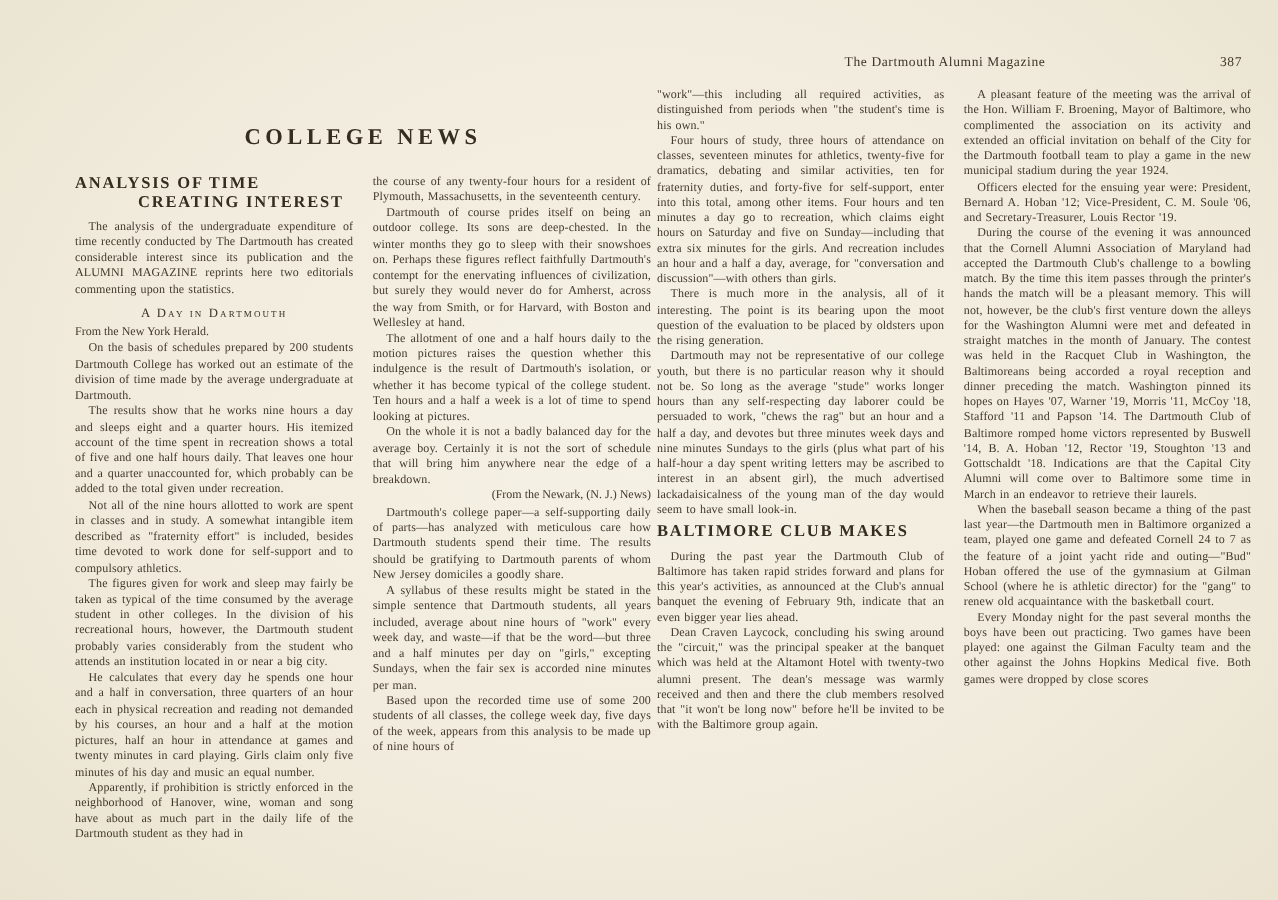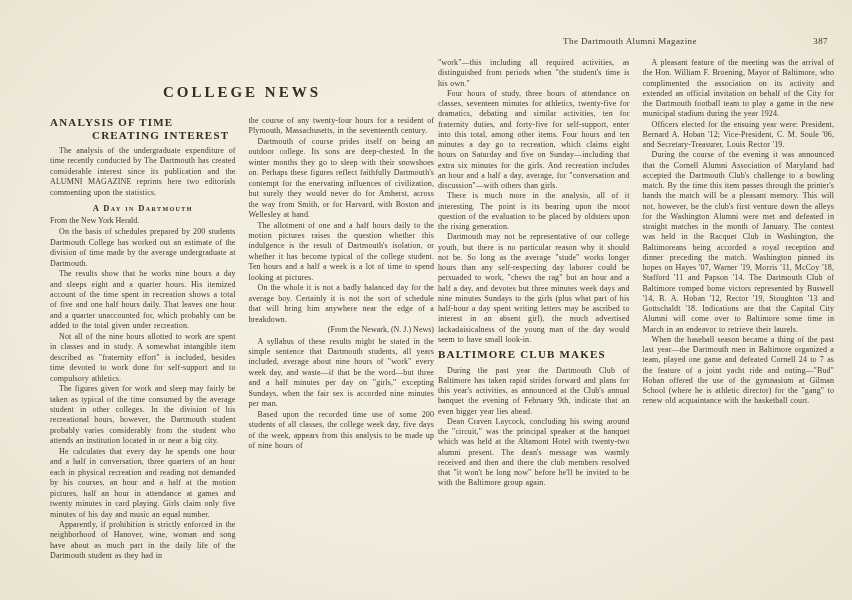--- a/index.html
+++ b/index.html
@@ -38,21 +38,21 @@
   .page-right .para { line-height:10.25px; }
   .para.indent { text-indent:9px; }
 
   .art-head {
     margin:0 0 5px 0; font-size:11px; font-weight:bold;
     letter-spacing:1.2px; line-height:12.5px; color:#352d20;
   }
   .art-head .l2 { display:block; padding-left:42px; white-space:nowrap; }
 
   .subhead {
-    margin:5px 6px 2px 6px; text-align:center; font-weight:bold;
+    margin:5px 6px 2px 6px; text-align:center; font-weight:normal;
     font-size:8.5px; font-variant:small-caps; letter-spacing:1.4px;
     line-height:10.5px; color:#3a3124;
   }
   .byline { margin:0 0 1px 0; font-size:8px; line-height:10.5px; }
   .byline.center { text-align:right; }
   .gap-sm { height:3px; }
 </style>
 </head>
 <body>
 
@@ -78,20 +78,21 @@
         <p class="para indent">He calculates that every day he spends one hour and a half in conversation, three quarters of an hour each in physical recreation and reading not demanded by his courses, an hour and a half at the motion pictures, half an hour in attendance at games and twenty minutes in card playing. Girls claim only five minutes of his day and music an equal number.</p>
         <p class="para indent">Apparently, if prohibition is strictly enforced in the neighborhood of Hanover, wine, woman and song have about as much part in the daily life of the Dartmouth student as they had in</p>
       </div>
 
       <div class="col">
         <p class="para">the course of any twenty-four hours for a resident of Plymouth, Massachusetts, in the seventeenth century.</p>
         <p class="para indent">Dartmouth of course prides itself on being an outdoor college. Its sons are deep-chested. In the winter months they go to sleep with their snowshoes on. Perhaps these figures reflect faithfully Dartmouth's contempt for the enervating influences of civilization, but surely they would never do for Amherst, across the way from Smith, or for Harvard, with Boston and Wellesley at hand.</p>
         <p class="para indent">The allotment of one and a half hours daily to the motion pictures raises the question whether this indulgence is the result of Dartmouth's isolation, or whether it has become typical of the college student. Ten hours and a half a week is a lot of time to spend looking at pictures.</p>
         <p class="para indent">On the whole it is not a badly balanced day for the average boy. Certainly it is not the sort of schedule that will bring him anywhere near the edge of a breakdown.</p>
         <p class="byline center">(From the Newark, (N. J.) News)</p>
+        <p class="para indent">Dartmouth's college paper—a self-supporting daily of parts—has analyzed with meticulous care how Dartmouth students spend their time. The results should be gratifying to Dartmouth parents of whom New Jersey domiciles a goodly share.</p>
         <p class="para indent">A syllabus of these results might be stated in the simple sentence that Dartmouth students, all years included, average about nine hours of "work" every week day, and waste—if that be the word—but three and a half minutes per day on "girls," excepting Sundays, when the fair sex is accorded nine minutes per man.</p>
         <p class="para indent">Based upon the recorded time use of some 200 students of all classes, the college week day, five days of the week, appears from this analysis to be made up of nine hours of</p>
       </div>
 
     </div>
   </section>
 
   <section class="page page-right">
     <header class="running-head">
       <span>The Dartmouth Alumni Magazine</span>
@@ -111,18 +112,19 @@
         </h2>
         <p class="para indent">During the past year the Dartmouth Club of Baltimore has taken rapid strides forward and plans for this year's activities, as announced at the Club's annual banquet the evening of February 9th, indicate that an even bigger year lies ahead.</p>
         <p class="para indent">Dean Craven Laycock, concluding his swing around the "circuit," was the principal speaker at the banquet which was held at the Altamont Hotel with twenty-two alumni present. The dean's message was warmly received and then and there the club members resolved that "it won't be long now" before he'll be invited to be with the Baltimore group again.</p>
       </div>
 
       <div class="col">
         <p class="para indent">A pleasant feature of the meeting was the arrival of the Hon. William F. Broening, Mayor of Baltimore, who complimented the association on its activity and extended an official invitation on behalf of the City for the Dartmouth football team to play a game in the new municipal stadium during the year 1924.</p>
         <p class="para indent">Officers elected for the ensuing year were: President, Bernard A. Hoban '12; Vice-President, C. M. Soule '06, and Secretary-Treasurer, Louis Rector '19.</p>
         <p class="para indent">During the course of the evening it was announced that the Cornell Alumni Association of Maryland had accepted the Dartmouth Club's challenge to a bowling match. By the time this item passes through the printer's hands the match will be a pleasant memory. This will not, however, be the club's first venture down the alleys for the Washington Alumni were met and defeated in straight matches in the month of January. The contest was held in the Racquet Club in Washington, the Baltimoreans being accorded a royal reception and dinner preceding the match. Washington pinned its hopes on Hayes '07, Warner '19, Morris '11, McCoy '18, Stafford '11 and Papson '14. The Dartmouth Club of Baltimore romped home victors represented by Buswell '14, B. A. Hoban '12, Rector '19, Stoughton '13 and Gottschaldt '18. Indications are that the Capital City Alumni will come over to Baltimore some time in March in an endeavor to retrieve their laurels.</p>
         <p class="para indent">When the baseball season became a thing of the past last year—the Dartmouth men in Baltimore organized a team, played one game and defeated Cornell 24 to 7 as the feature of a joint yacht ride and outing—"Bud" Hoban offered the use of the gymnasium at Gilman School (where he is athletic director) for the "gang" to renew old acquaintance with the basketball court.</p>
+        <p class="para indent">Every Monday night for the past several months the boys have been out practicing. Two games have been played: one against the Gilman Faculty team and the other against the Johns Hopkins Medical five. Both games were dropped by close scores</p>
       </div>
 
     </div>
   </section>
 
 </div>
 
 </body></html>

